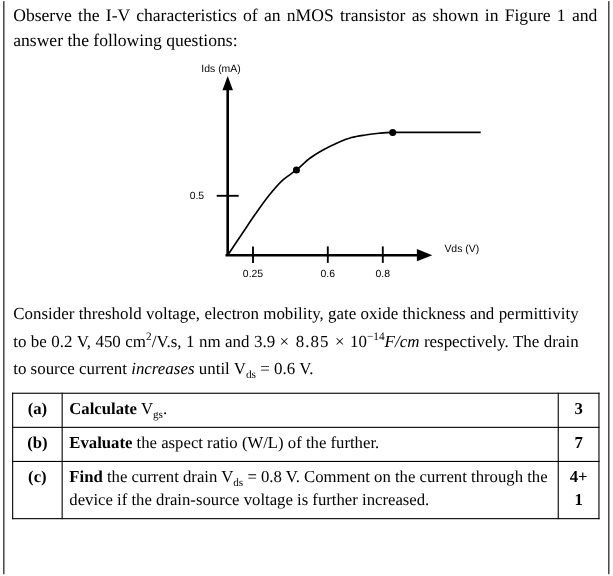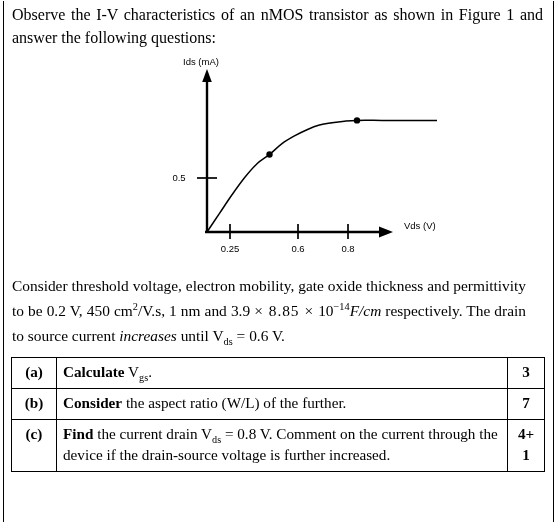--- a/index.html
+++ b/index.html
@@ -168,21 +168,21 @@
 
       <table class="qtable">
         <tbody>
           <tr>
             <td class="col-label">(a)</td>
             <td class="col-text"><span class="cmd">Calculate</span><span> V</span><sub>gs</sub><span>.</span></td>
             <td class="col-marks">3</td>
           </tr>
           <tr>
             <td class="col-label">(b)</td>
-            <td class="col-text"><span class="cmd">Consider</span><span> the aspect ratio (W/L) of the further.</span></td>
+            <td class="col-text"><span class="cmd">Evaluate</span><span> the aspect ratio (W/L) of the further.</span></td>
             <td class="col-marks">7</td>
           </tr>
           <tr class="row-c">
             <td class="col-label">(c)</td>
             <td class="col-text"><span class="cmd">Find</span><span> the current drain V</span><sub>ds</sub><span> = 0.8 V. Comment on the current through the device if the drain-source voltage is further increased.</span></td>
             <td class="col-marks"><span>4+</span><br><span>1</span></td>
           </tr>
         </tbody>
       </table>
 

